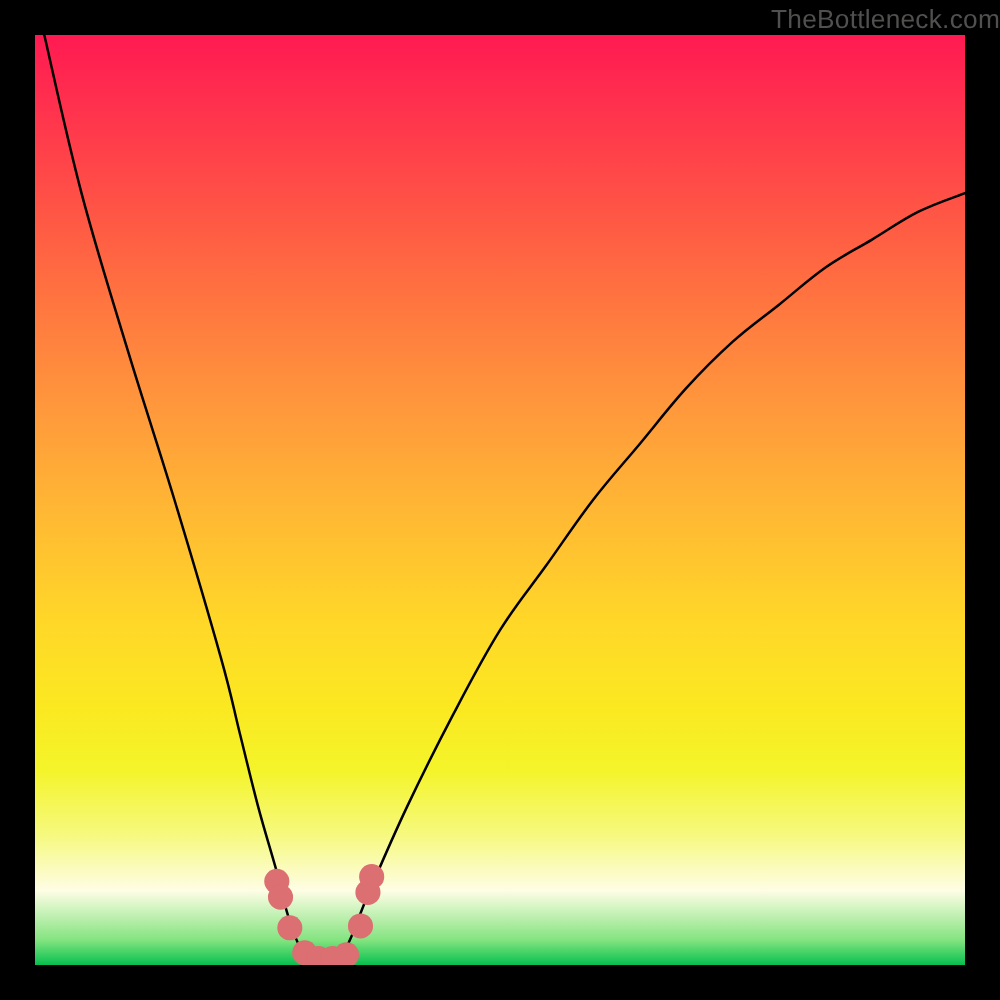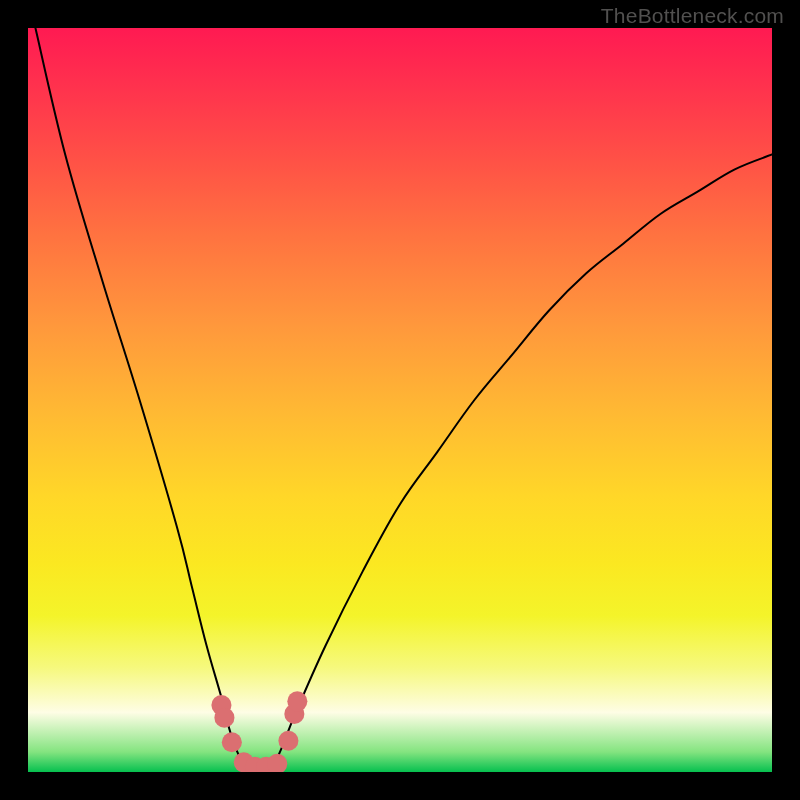--- a/index.html
+++ b/index.html
@@ -27,21 +27,21 @@
       #fbe821 72%,
       #f4f42a 79%,
       #f6f97e 86%,
       #fefde5 92%,
       #84e480 97.3%,
       #06c04f 100%);
   }
   .watermark {
     position: absolute;
     top: 4px;
-    right: 16px;
+    right: 0;
     font-family: Arial, Helvetica, sans-serif;
     font-size: 21px;
     color: #51504f;
     font-weight: 500;
     letter-spacing: 0.2px;
     z-index: 10;
     user-select: none;
   }
   svg {
     position: absolute;

